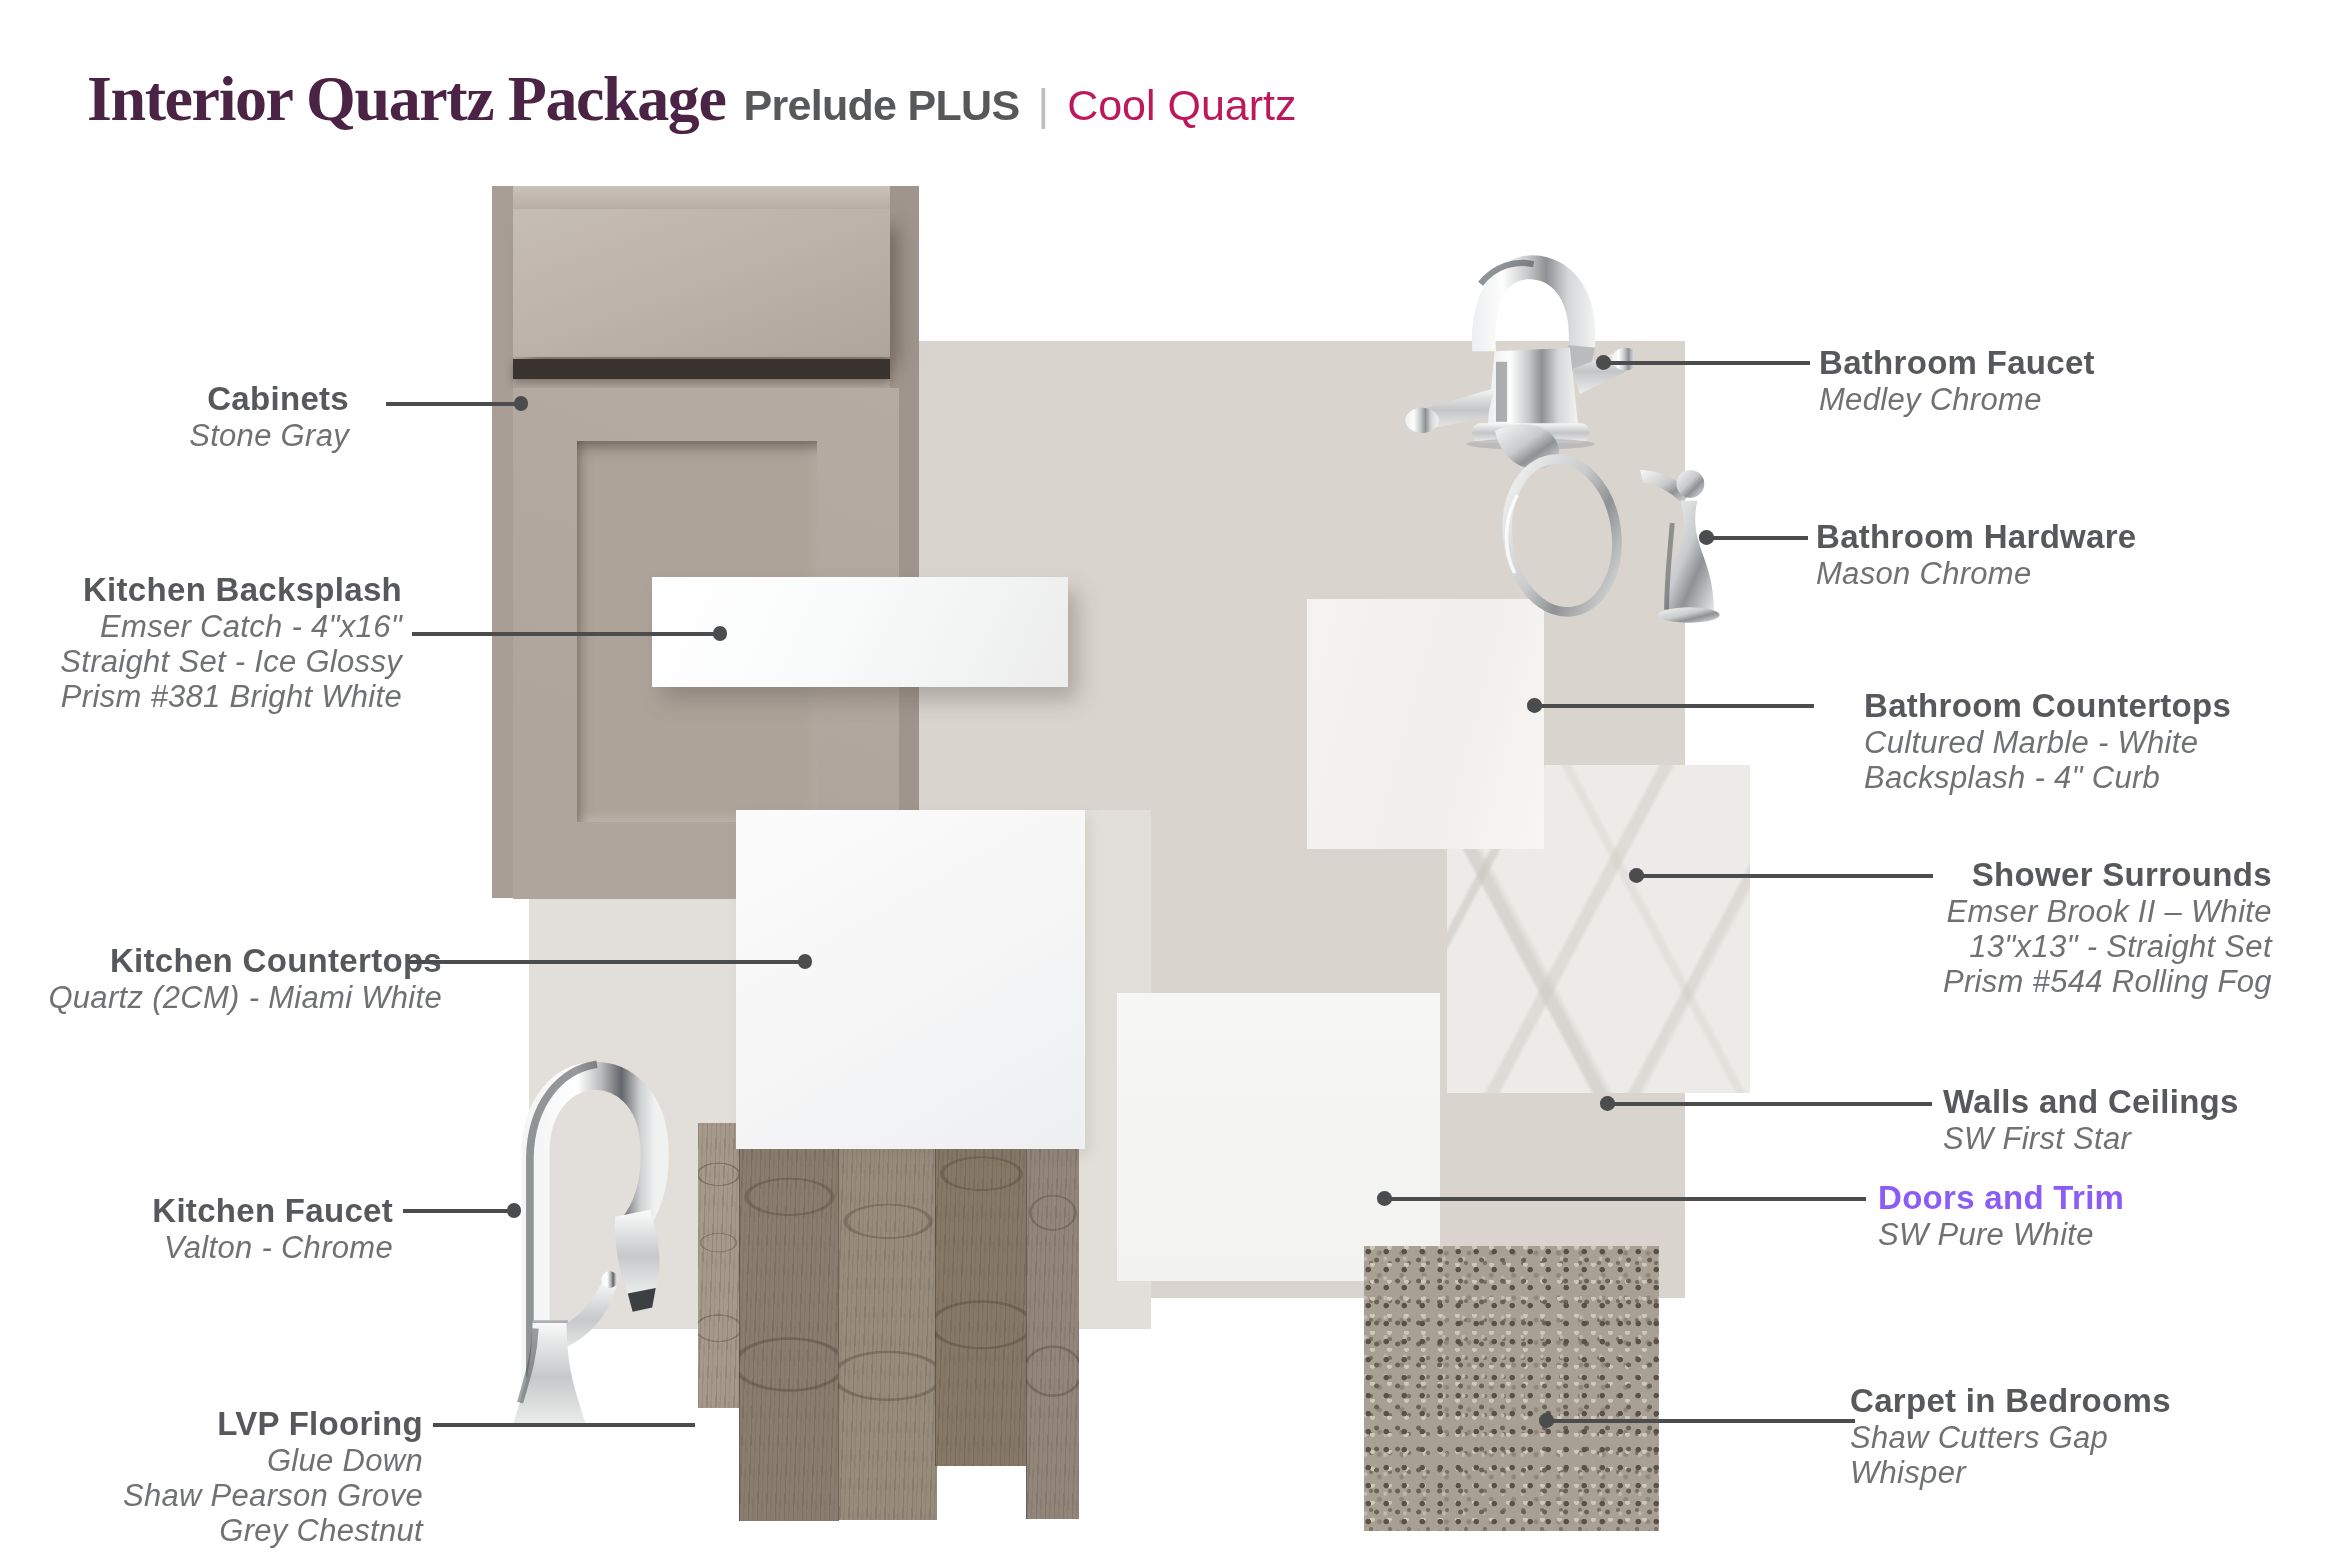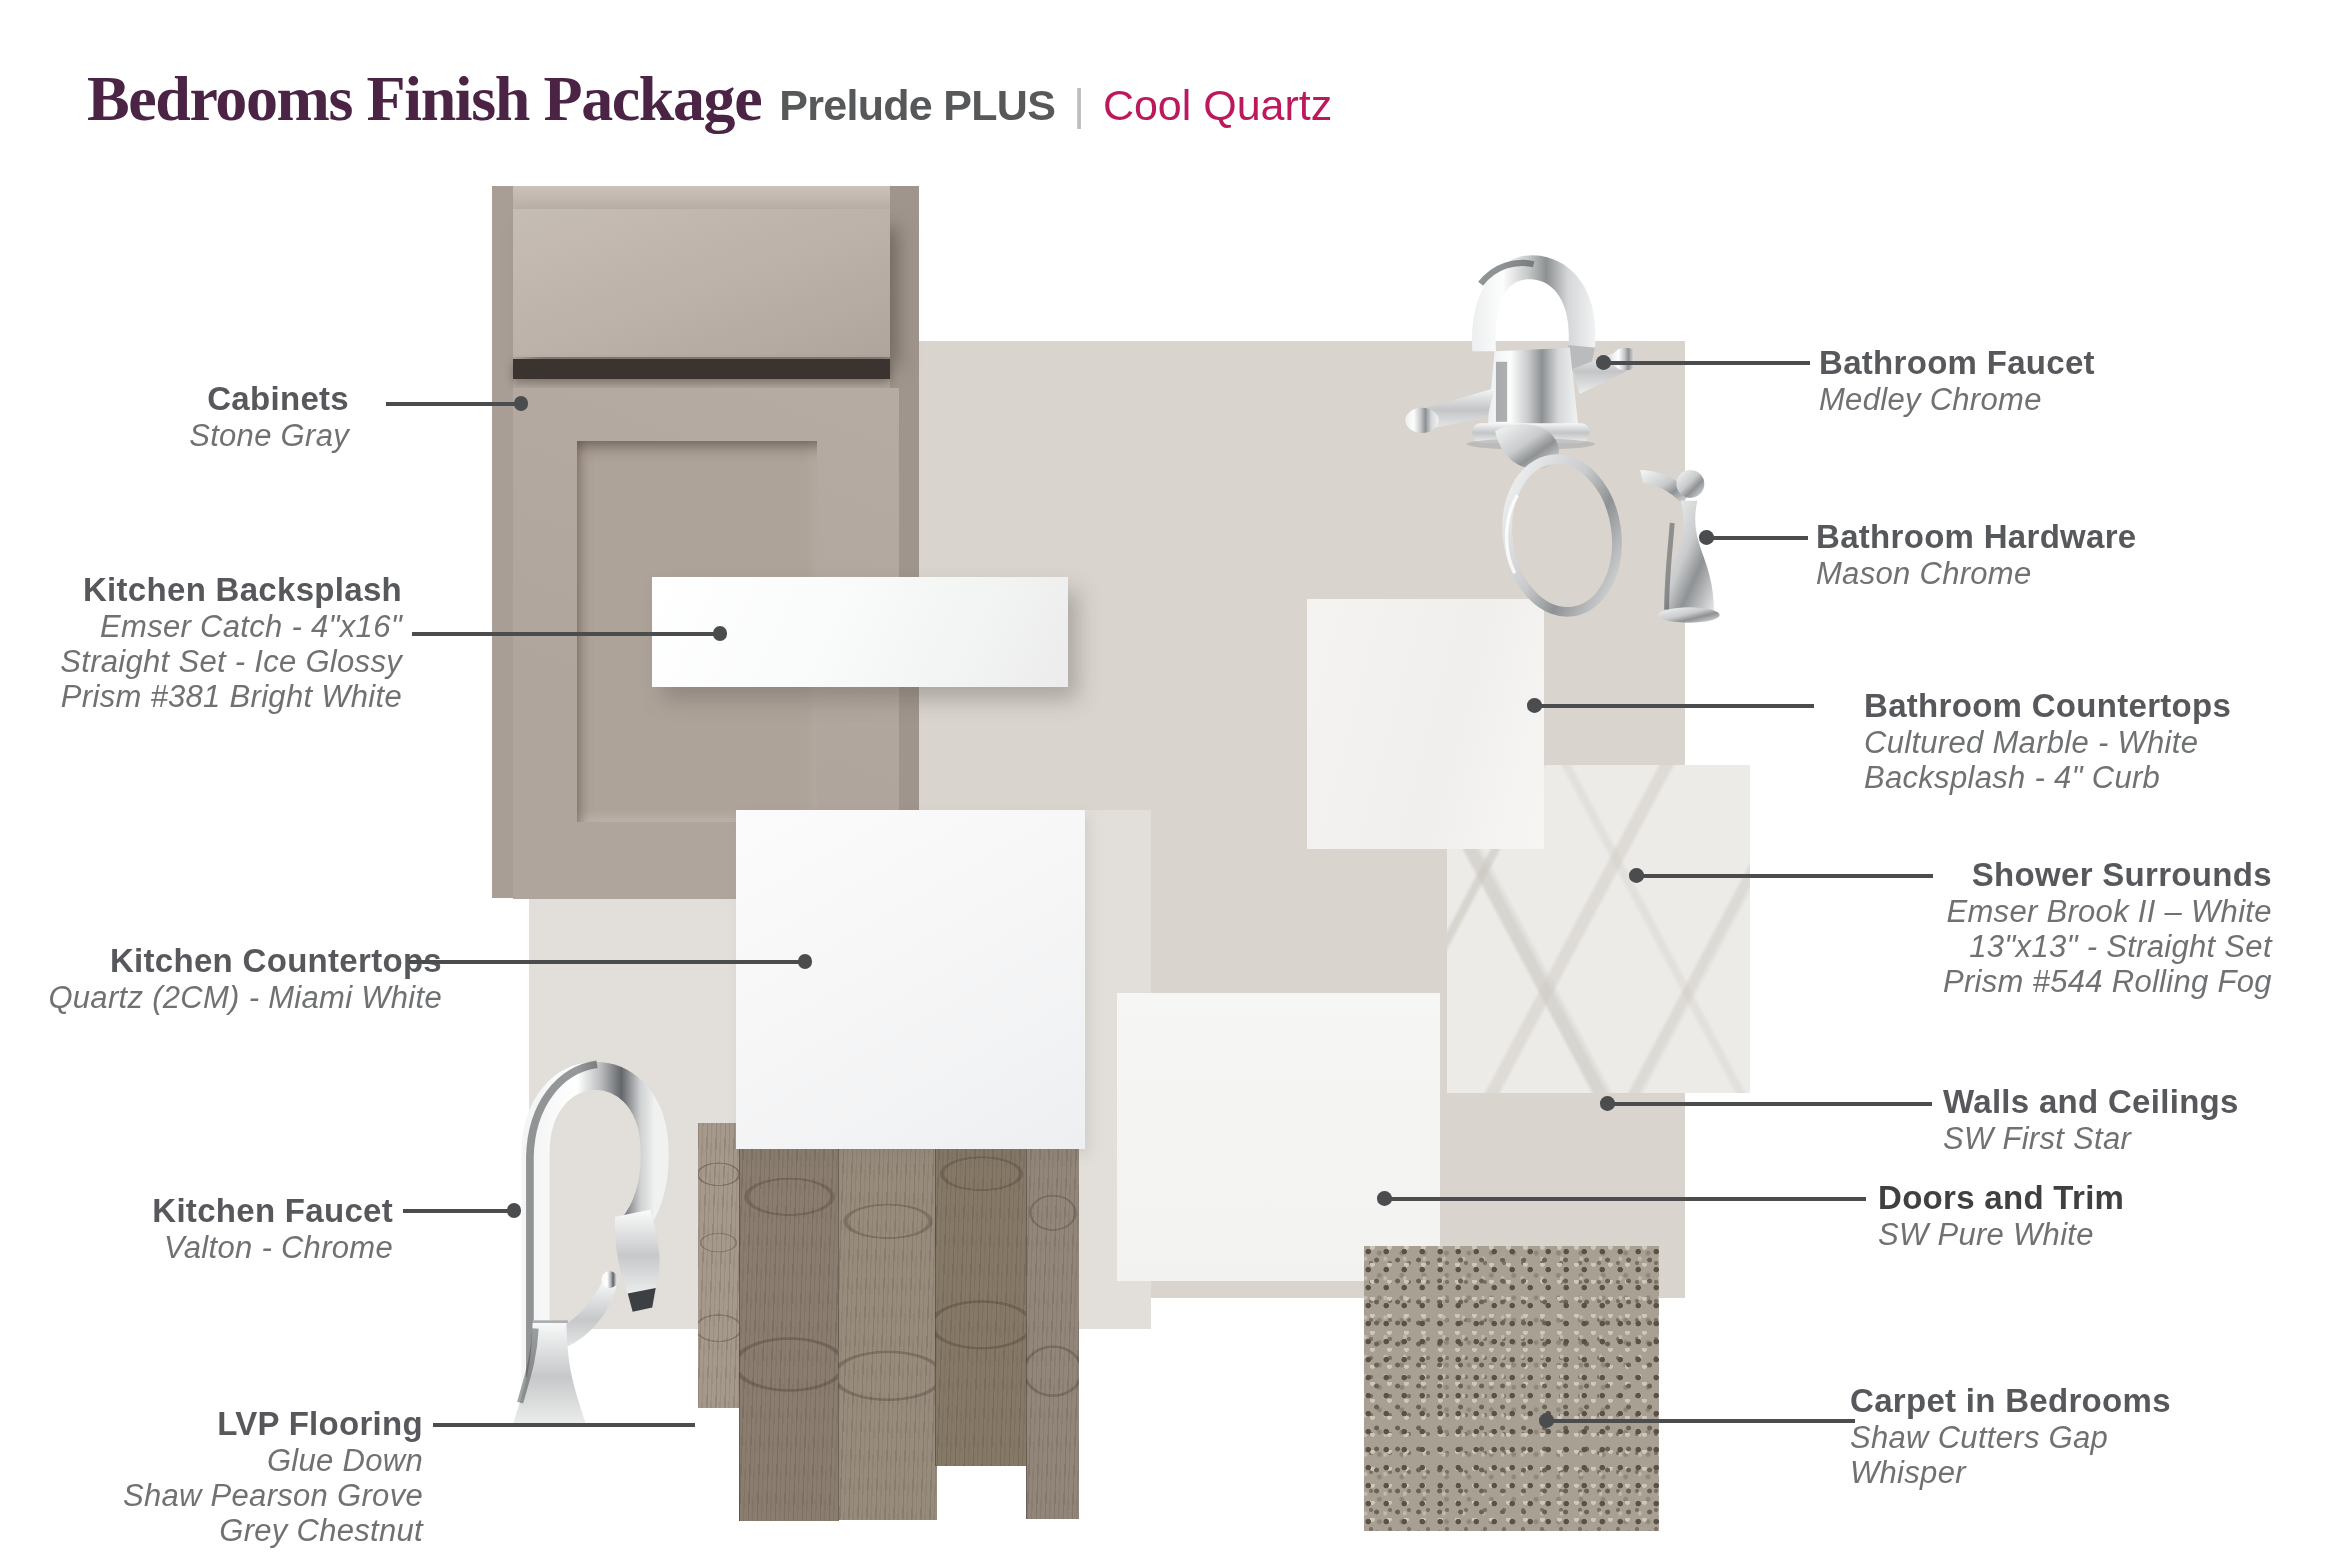--- a/index.html
+++ b/index.html
@@ -71,34 +71,34 @@
        radial-gradient(circle at 15.4px 7px,#8f8679 2.1px,transparent 2.8px),
        radial-gradient(circle at 7px 17px,#7b7266 1.7px,transparent 2.4px);
      background-size:18px 18px,21px 21px,17px 17px,19.6px 19.6px,22.4px 22.4px,19px 19px;}
   
   .fixture{z-index:6;}
   
   .lab{position:absolute;z-index:7;}
   .lab.left{text-align:right;}
   .lab.right{text-align:left;}
   .lt{font-weight:700;font-size:33px;line-height:38px;color:#56585b;letter-spacing:0.3px;white-space:nowrap;}
-  .lt.dark{color:#404040;}
+  .lt.dark{color:#8b5cf6;}
   .ls{font-style:italic;font-weight:400;font-size:31px;line-height:35px;color:#6f7173;letter-spacing:0.3px;white-space:nowrap;}
   
   .line{position:absolute;height:3.5px;background:#4a4c4e;z-index:8;}
   .dot{position:absolute;top:-5.6px;width:14.7px;height:14.7px;border-radius:50%;background:#4a4c4e;}
   .dot.r{right:-4.2px;} .dot.l{left:-4.2px;}
 </style>
 </head>
 <body>
 
 <div class="board">
 
   <div class="hdr">
-    <span class="t-serif">Bedrooms Finish Package</span>
+    <span class="t-serif">Interior Quartz Package</span>
     <span class="t-pkg">Prelude PLUS</span>
     <span class="t-sep">|</span>
     <span class="t-var">Cool Quartz</span>
   </div>
 
   <div class="abs sq-wall" style="left:908px;top:341px;width:777px;height:957px;z-index:1;"></div>
   <div class="abs sq-wall-light" style="left:529px;top:810px;width:622px;height:519px;z-index:1;"></div>
 
   <div class="abs cabinet">
     <div class="cab-top"></div>

